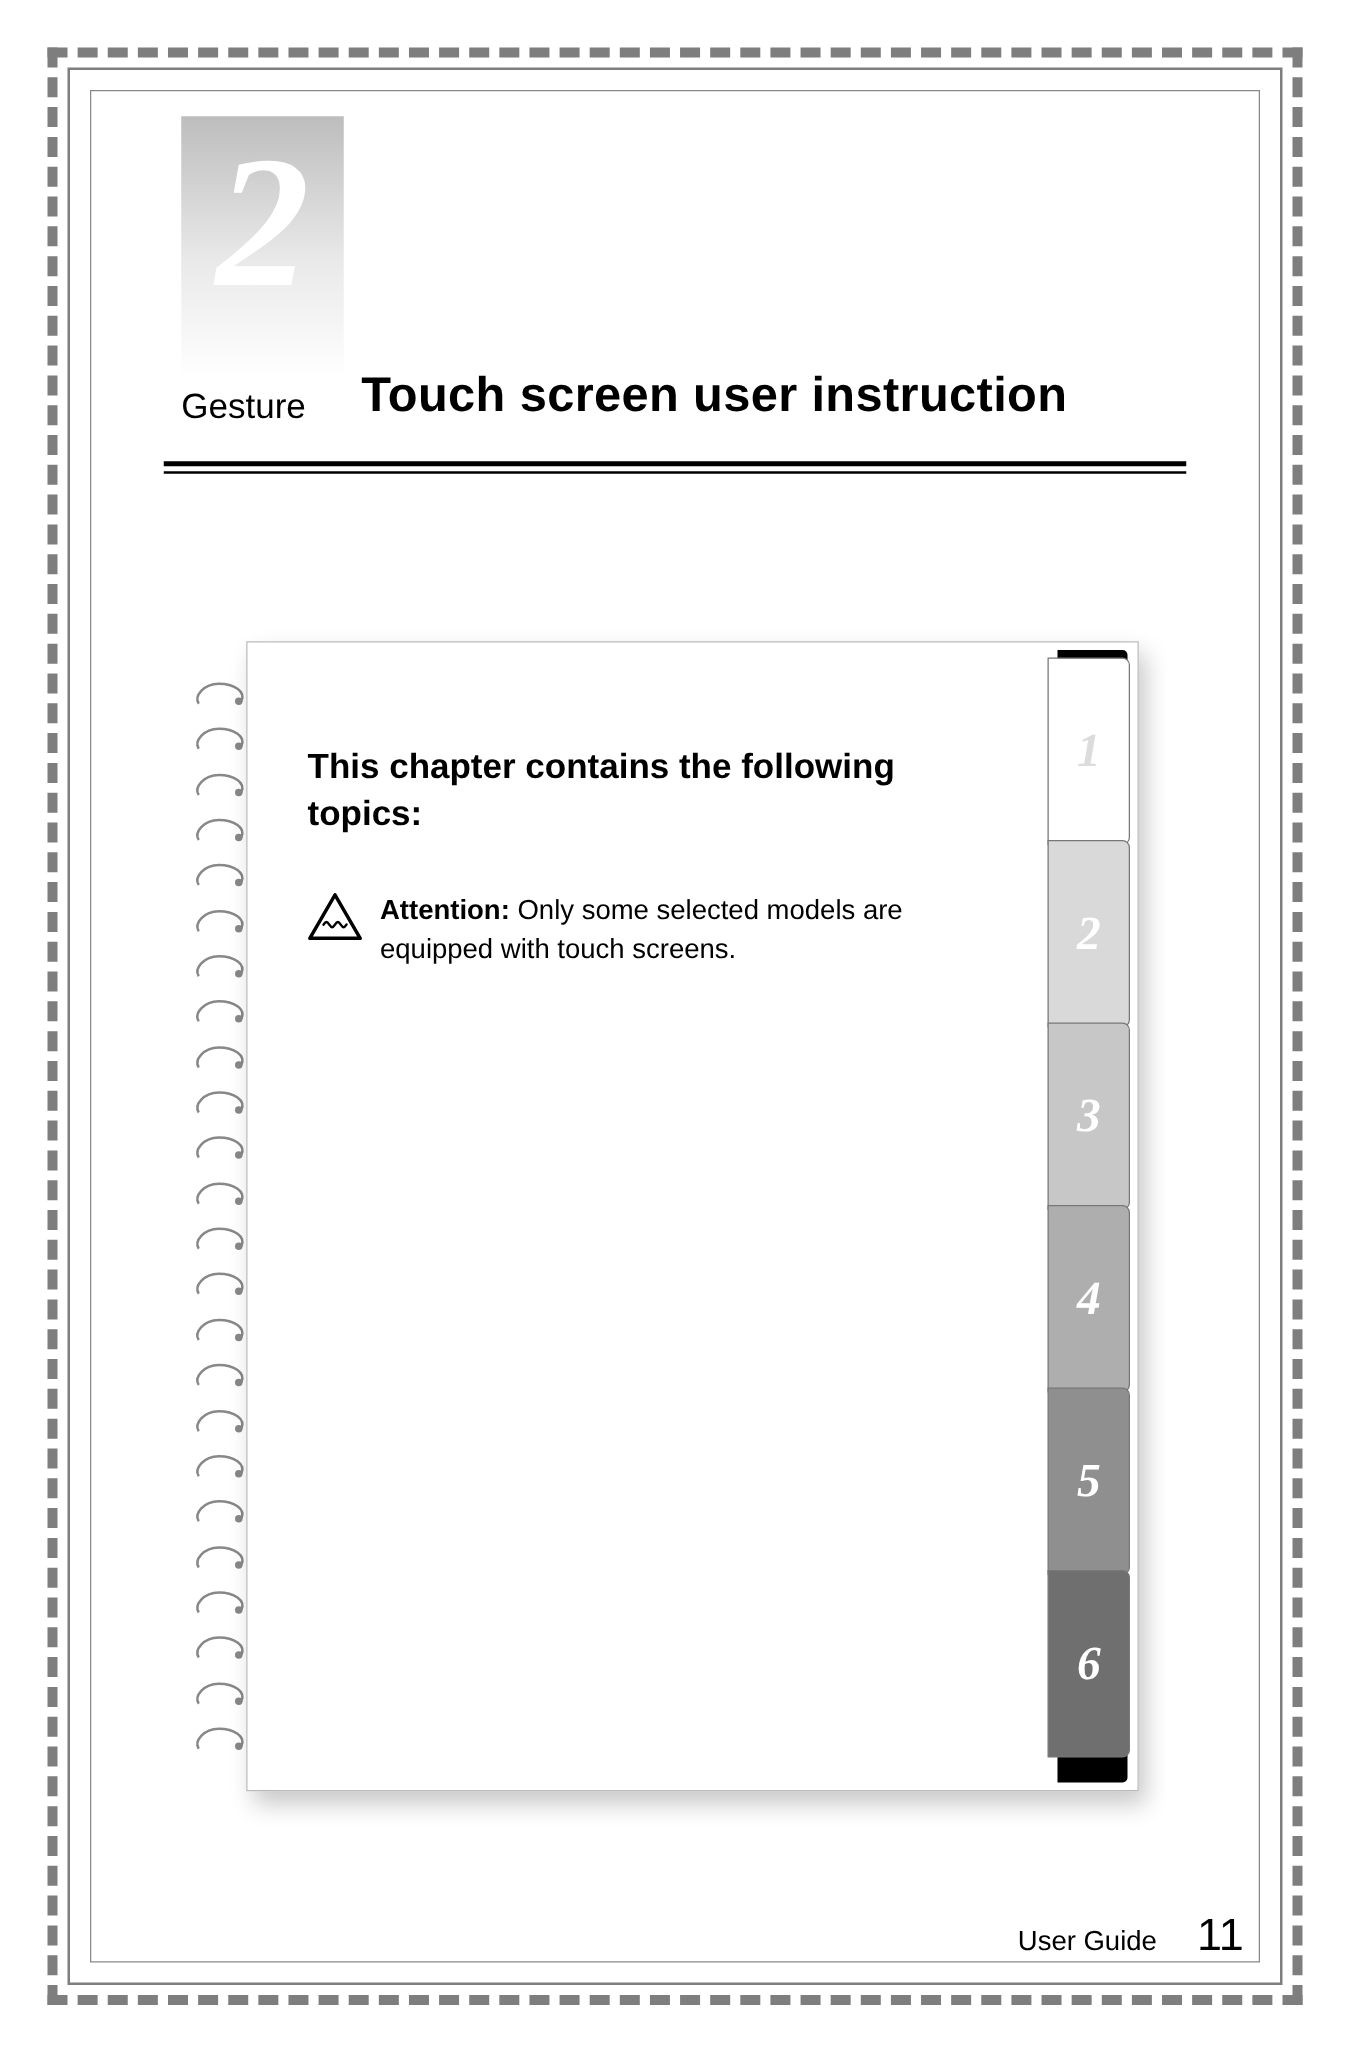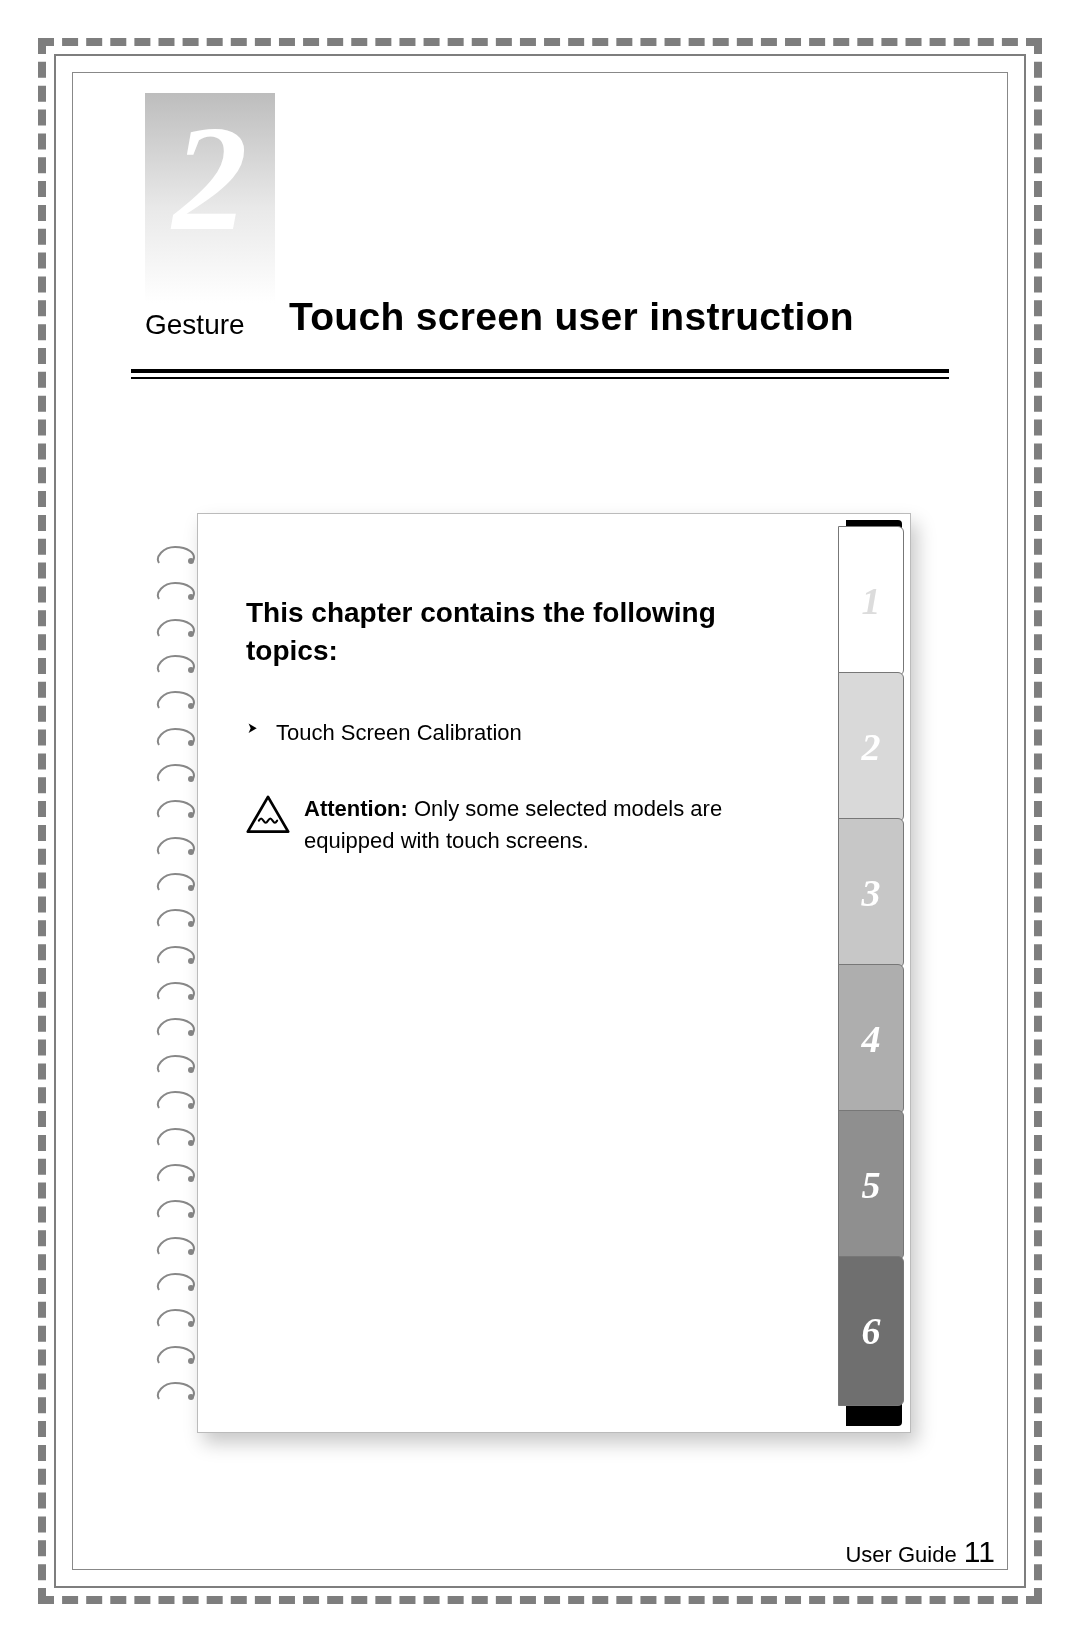--- a/index.html
+++ b/index.html
@@ -34,21 +34,21 @@
   .blackstrip{position:absolute;right:8px;top:6px;bottom:6px;width:56px;background:#000;border-radius:0 4px 4px 0}
   .tab.t1{top:6px;background:#fff}
   .tab.t1 span{color:#dcdcdc}
   .tab.t2{top:152px;background:#d9d9d9}
   .tab.t3{top:298px;background:#c7c7c7}
   .tab.t4{top:444px;background:#aeaeae}
   .tab.t5{top:590px;background:#8f8f8f}
   .tab.t6{top:736px;background:#6f6f6f}
 
   .footer{position:absolute;right:12px;bottom:0;font-size:22px}
-  .footer .pg{font-size:30px;margin-left:1px}
+  .footer .pg{font-size:36px;margin-left:26px}
 </style>
 </head>
 <body>
 
 <div class="dash-border"></div>
 <div class="rule-border"></div>
 <div class="inner-line"></div>
 
 <div class="page">
 
@@ -169,21 +169,20 @@
         <div class="tab t2"><span>2</span></div>
         <div class="tab t3"><span>3</span></div>
         <div class="tab t4"><span>4</span></div>
         <div class="tab t5"><span>5</span></div>
         <div class="tab t6"><span>6</span></div>
       </div>
 
       <div class="cardpad">
         <div class="lead">This chapter contains the following topics:</div>
         <ul class="topics">
-          <li>Touch Screen Calibration</li>
         </ul>
         <div class="attn">
           <svg viewBox="0 0 48 42">
             <path d="M24 2 L46 40 L2 40 Z" fill="none" stroke="#000" stroke-width="3" stroke-linejoin="round"></path>
             <path d="M14 28c2-3 3-3 5 0s3 3 5 0 3-3 5 0 3 3 5 0" fill="none" stroke="#000" stroke-width="2.2" stroke-linecap="round"></path>
           </svg>
           <div>
             <b>Attention:</b><span> Only some selected models are equipped with touch screens.</span>
           </div>
         </div>

